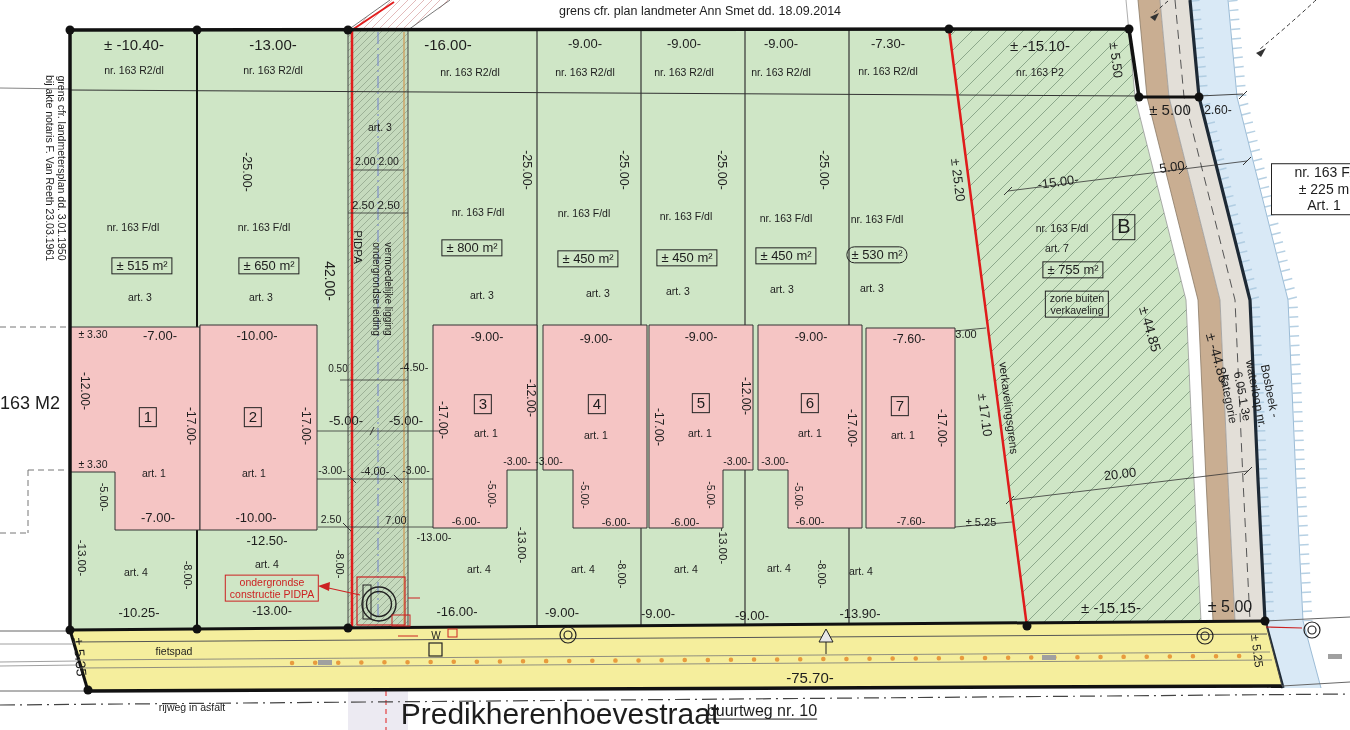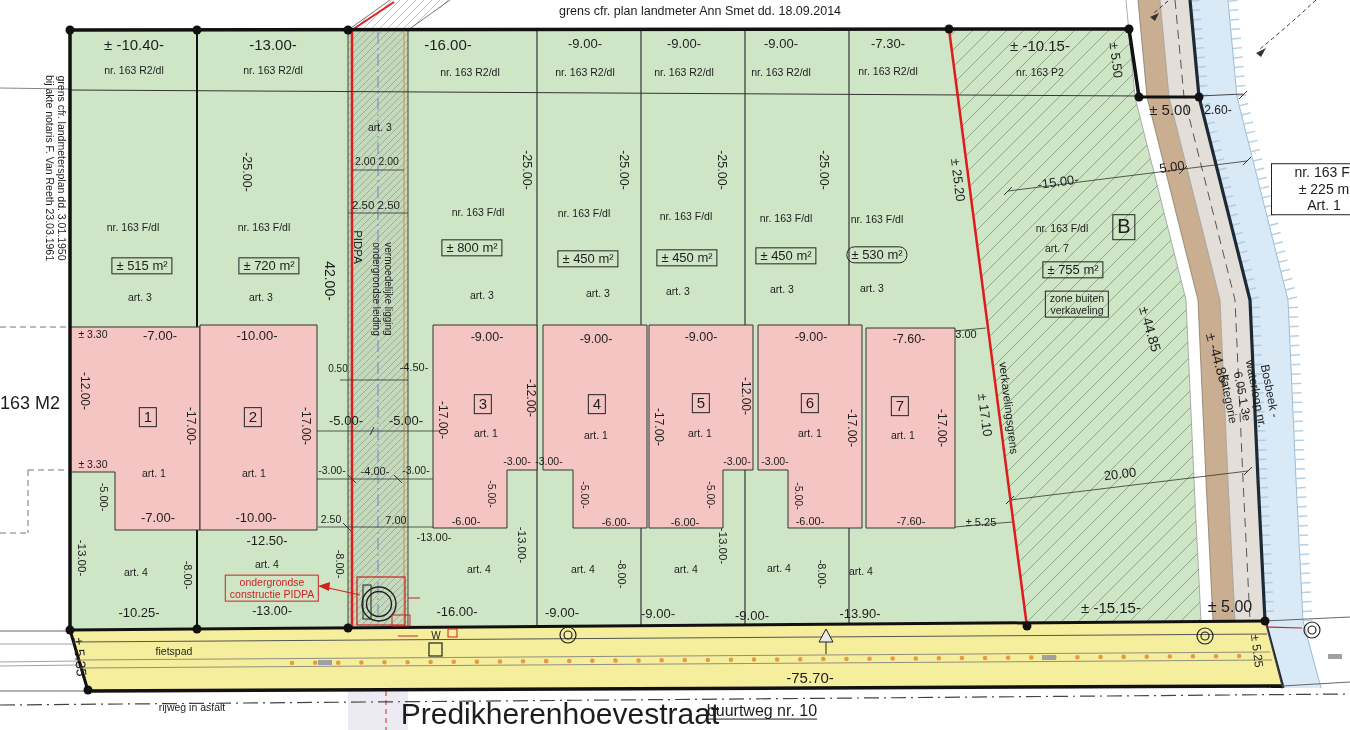--- a/index.html
+++ b/index.html
@@ -202,21 +202,21 @@
 
 <div id="labels">
       <div class="lbl" style="left: 700px; top: 11px; font-size: 12.5px; transform: translate(-50%, -50%) rotate(0deg);">grens cfr. plan landmeter Ann Smet dd. 18.09.2014</div>
       <div class="lbl" style="left: 134px; top: 45px; font-size: 15px; transform: translate(-50%, -50%) rotate(0deg);">± -10.40-</div>
       <div class="lbl" style="left: 273px; top: 45px; font-size: 15px; transform: translate(-50%, -50%) rotate(0deg);">-13.00-</div>
       <div class="lbl" style="left: 448px; top: 45px; font-size: 15px; transform: translate(-50%, -50%) rotate(0deg);">-16.00-</div>
       <div class="lbl" style="left: 585px; top: 44px; font-size: 13px; transform: translate(-50%, -50%) rotate(0deg);">-9.00-</div>
       <div class="lbl" style="left: 684px; top: 44px; font-size: 13px; transform: translate(-50%, -50%) rotate(0deg);">-9.00-</div>
       <div class="lbl" style="left: 781px; top: 44px; font-size: 13px; transform: translate(-50%, -50%) rotate(0deg);">-9.00-</div>
       <div class="lbl" style="left: 888px; top: 44px; font-size: 13px; transform: translate(-50%, -50%) rotate(0deg);">-7.30-</div>
-      <div class="lbl" style="left: 1040px; top: 46px; font-size: 15px; transform: translate(-50%, -50%) rotate(0deg);">± -10.15-</div>
+      <div class="lbl" style="left: 1040px; top: 46px; font-size: 15px; transform: translate(-50%, -50%) rotate(0deg);">± -15.10-</div>
       <div class="lbl" style="left: 134px; top: 70px; font-size: 10.5px; transform: translate(-50%, -50%) rotate(0deg);">nr. 163 R2/dl</div>
       <div class="lbl" style="left: 273px; top: 70px; font-size: 10.5px; transform: translate(-50%, -50%) rotate(0deg);">nr. 163 R2/dl</div>
       <div class="lbl" style="left: 470px; top: 72px; font-size: 10.5px; transform: translate(-50%, -50%) rotate(0deg);">nr. 163 R2/dl</div>
       <div class="lbl" style="left: 585px; top: 72px; font-size: 10.5px; transform: translate(-50%, -50%) rotate(0deg);">nr. 163 R2/dl</div>
       <div class="lbl" style="left: 684px; top: 72px; font-size: 10.5px; transform: translate(-50%, -50%) rotate(0deg);">nr. 163 R2/dl</div>
       <div class="lbl" style="left: 781px; top: 72px; font-size: 10.5px; transform: translate(-50%, -50%) rotate(0deg);">nr. 163 R2/dl</div>
       <div class="lbl" style="left: 888px; top: 71px; font-size: 10.5px; transform: translate(-50%, -50%) rotate(0deg);">nr. 163 R2/dl</div>
       <div class="lbl" style="left: 1040px; top: 72px; font-size: 10.5px; transform: translate(-50%, -50%) rotate(0deg);">nr. 163 P2</div>
       <div class="lbl" style="left: 1116px; top: 60px; font-size: 13px; transform: translate(-50%, -50%) rotate(83deg);">± 5.50</div>
       <div class="lbl" style="left: 1170px; top: 110px; font-size: 15px; transform: translate(-50%, -50%) rotate(0deg);">± 5.00</div>
@@ -255,21 +255,21 @@
 constructie PIDPA</div>
       <div class="lbl" style="left: 340px; top: 564px; font-size: 11px; transform: translate(-50%, -50%) rotate(90deg);">-8.00-</div>
       <div class="lbl" style="left: 133px; top: 227px; font-size: 10.5px; transform: translate(-50%, -50%) rotate(0deg);">nr. 163 F/dl</div>
       <div class="lbl" style="left: 264px; top: 227px; font-size: 10.5px; transform: translate(-50%, -50%) rotate(0deg);">nr. 163 F/dl</div>
       <div class="lbl" style="left: 478px; top: 212px; font-size: 10.5px; transform: translate(-50%, -50%) rotate(0deg);">nr. 163 F/dl</div>
       <div class="lbl" style="left: 584px; top: 213px; font-size: 10.5px; transform: translate(-50%, -50%) rotate(0deg);">nr. 163 F/dl</div>
       <div class="lbl" style="left: 686px; top: 216px; font-size: 10.5px; transform: translate(-50%, -50%) rotate(0deg);">nr. 163 F/dl</div>
       <div class="lbl" style="left: 786px; top: 218px; font-size: 10.5px; transform: translate(-50%, -50%) rotate(0deg);">nr. 163 F/dl</div>
       <div class="lbl" style="left: 877px; top: 219px; font-size: 10.5px; transform: translate(-50%, -50%) rotate(0deg);">nr. 163 F/dl</div>
       <div class="lbl box" style="left: 142px; top: 266px; font-size: 13px; transform: translate(-50%, -50%) rotate(0deg);">± 515 m²</div>
-      <div class="lbl box" style="left: 269px; top: 266px; font-size: 13px; transform: translate(-50%, -50%) rotate(0deg);">± 720 m²</div>
+      <div class="lbl box" style="left: 269px; top: 266px; font-size: 13px; transform: translate(-50%, -50%) rotate(0deg);">± 650 m²</div>
       <div class="lbl box" style="left: 472px; top: 248px; font-size: 13px; transform: translate(-50%, -50%) rotate(0deg);">± 800 m²</div>
       <div class="lbl box" style="left: 588px; top: 259px; font-size: 13px; transform: translate(-50%, -50%) rotate(0deg);">± 450 m²</div>
       <div class="lbl box" style="left: 687px; top: 258px; font-size: 13px; transform: translate(-50%, -50%) rotate(0deg);">± 450 m²</div>
       <div class="lbl box" style="left: 786px; top: 256px; font-size: 13px; transform: translate(-50%, -50%) rotate(0deg);">± 450 m²</div>
       <div class="lbl box" style="left: 877px; top: 255px; font-size: 13px; transform: translate(-50%, -50%) rotate(0deg); border-radius: 8px;">± 530 m²</div>
       <div class="lbl" style="left: 140px; top: 297px; font-size: 10.5px; transform: translate(-50%, -50%) rotate(0deg);">art. 3</div>
       <div class="lbl" style="left: 261px; top: 297px; font-size: 10.5px; transform: translate(-50%, -50%) rotate(0deg);">art. 3</div>
       <div class="lbl" style="left: 482px; top: 295px; font-size: 10.5px; transform: translate(-50%, -50%) rotate(0deg);">art. 3</div>
       <div class="lbl" style="left: 598px; top: 293px; font-size: 10.5px; transform: translate(-50%, -50%) rotate(0deg);">art. 3</div>
       <div class="lbl" style="left: 678px; top: 291px; font-size: 10.5px; transform: translate(-50%, -50%) rotate(0deg);">art. 3</div>

